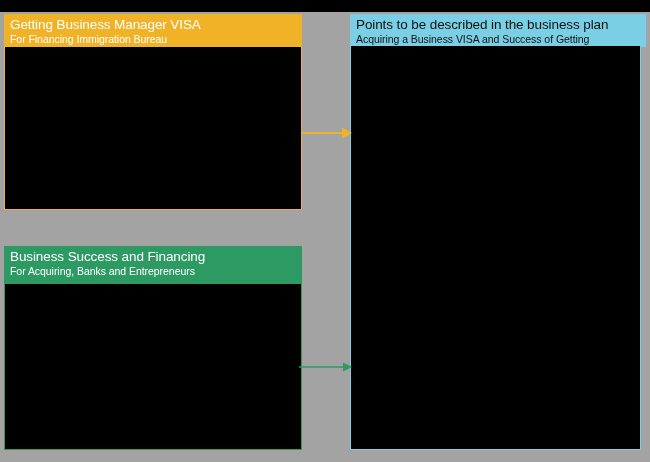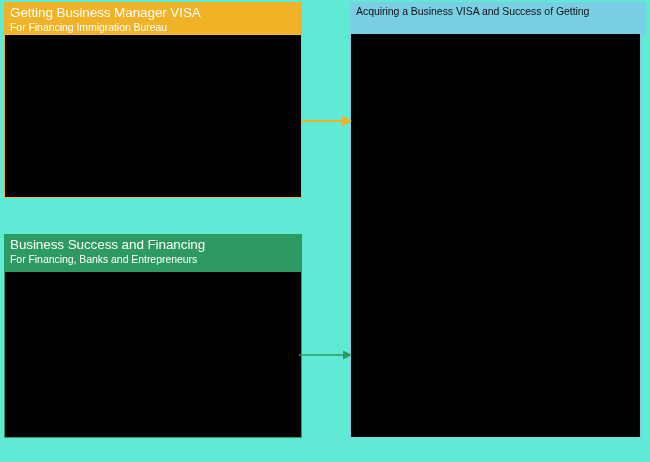--- a/index.html
+++ b/index.html
@@ -12,21 +12,22 @@
     height: 462px;
     position: relative;
     overflow: hidden;
     font-family: "Liberation Sans", sans-serif;
     -webkit-font-smoothing: antialiased;
   }
 
   .diagram {
     position: absolute;
     inset: 0;
-    background: #5eead4;
+    background: #a3a3a3;
+    margin-top: 12px;
   }
 
   
   .panel {
     position: absolute;
     box-sizing: border-box;
     background: transparent;
   }
   .panel-header {
     position: absolute;
@@ -162,27 +163,28 @@
     <div class="panel-header">
       <span class="panel-title">Getting Business Manager VISA</span>
       <span class="panel-subtitle">For Financing Immigration Bureau</span>
     </div>
     <div class="panel-body"></div>
   </div>
 
   <div class="panel" id="panel-finance">
     <div class="panel-header">
       <span class="panel-title">Business Success and Financing</span>
-      <span class="panel-subtitle">For Financing, Banks and Entrepreneurs</span>
+      <span class="panel-subtitle">For Acquiring, Banks and Entrepreneurs</span>
     </div>
     <div class="panel-body"></div>
   </div>
 
   <div class="panel" id="panel-points">
     <div class="panel-header">
+      <span class="panel-title">Points to be described in the business plan</span>
       <span class="panel-subtitle">Acquiring a Business VISA and Success of Getting</span>
     </div>
     <div class="panel-body"></div>
   </div>
 
   <svg class="arrow-svg" id="arrow-visa-to-points" viewBox="0 0 54 22">
     <line x1="1" y1="11" x2="44" y2="11" stroke="#F0B328" stroke-width="2"></line>
     <polygon points="42,5.5 52,11 42,16.5" fill="#F0B328"></polygon>
   </svg>
 

